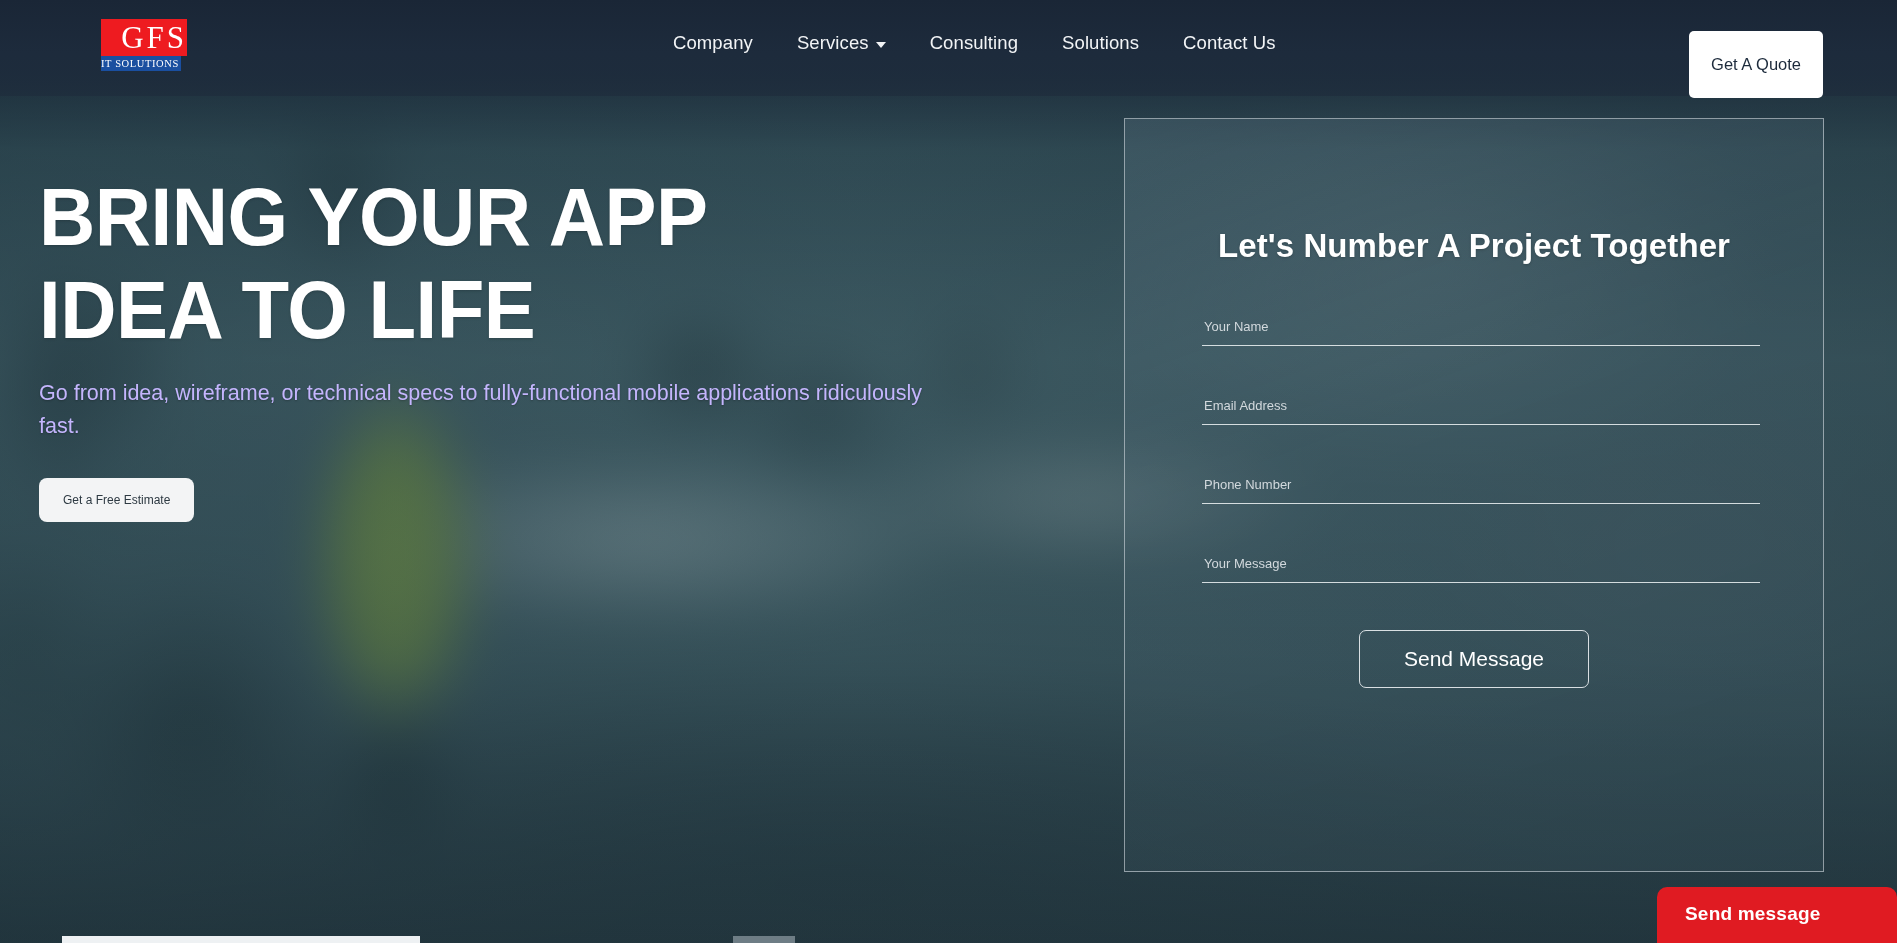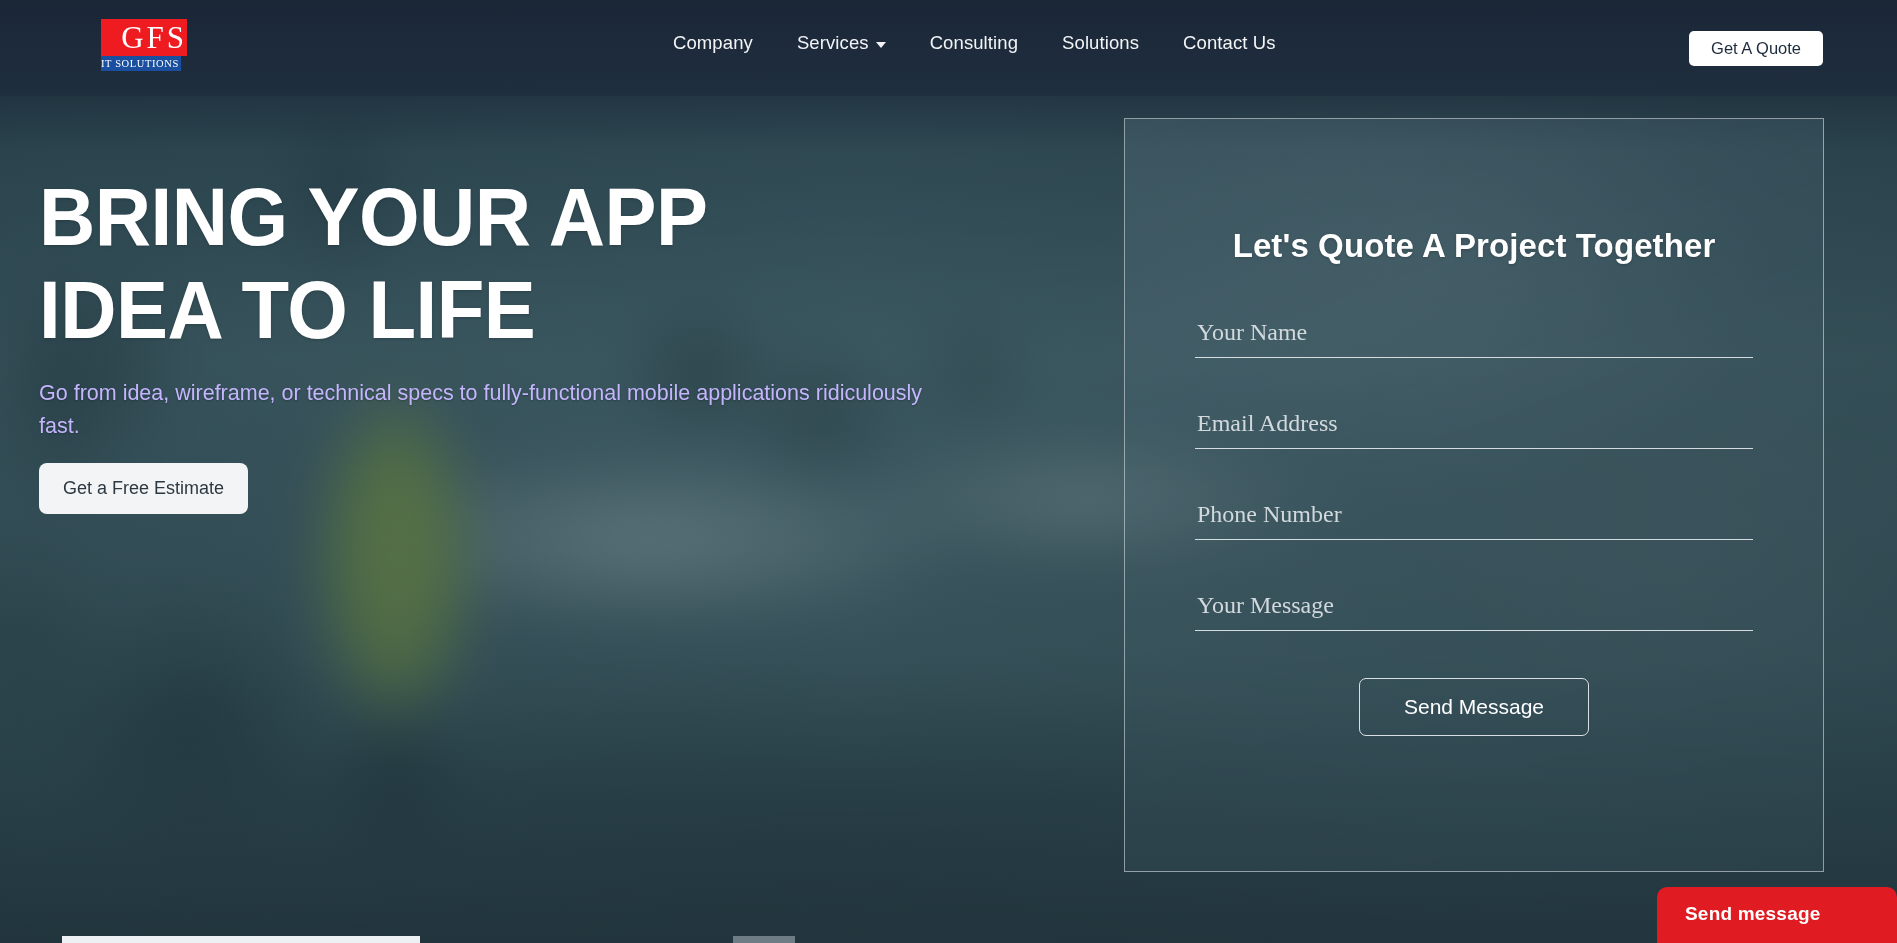--- a/index.html
+++ b/index.html
@@ -127,21 +127,21 @@
     position:relative; top:2px;
   }
 
   .quote-btn {
     position:absolute; right:74px; top:31px;
     background:#ffffff;
     color:#1d2b3c;
     font-size:16.5px;
     border:none;
     border-radius:5px;
-    padding:8px 22px;
+    padding:24px 22px;
     cursor:pointer;
     font-family:"Liberation Sans", sans-serif;
     white-space:nowrap;
   }
 
   
   .hero-left {
     position:absolute; left:39px; top:170px;
     width:940px;
     z-index:20;
@@ -160,25 +160,25 @@
   .hero-title .line { display:block; }
   .hero-sub {
     margin-top:20px;
     color:#c4b5fd;
     font-size:21.5px;
     line-height:1.52;
     width:910px;
     text-shadow:0 1px 2px rgba(0,0,0,0.25);
   }
   .estimate-btn {
-    margin-top:21px;
+    margin-top:36px;
     display:inline-block;
     background:#f3f4f5;
     color:#2d3942;
-    font-size:18px;
+    font-size:12px;
     border:none;
     border-radius:8px;
     padding:15px 24px;
     cursor:pointer;
     font-family:"Liberation Sans", sans-serif;
   }
 
   
   .form-panel {
     position:absolute;
@@ -200,26 +200,27 @@
     letter-spacing:.1px;
     text-shadow:0 1px 3px rgba(0,0,0,0.2);
   }
   .form-fields { margin-top:48px; }
   .field {
     width:100%;
     background:transparent;
     border:none;
     border-bottom:1px solid rgba(240,244,246,0.85);
     color:#ffffff;
-    font-size:24px;
-    font-family:Liberation Serif, serif;
+    font-size:13px;
+    font-family:Liberation Sans, sans-serif;
     padding:6px 2px 11px 2px;
     outline:none;
     display:block;
     margin-bottom:46px;
+    margin-left:7px;
   }
   .field::placeholder { color:#d2d9dd; opacity:1; }
   .field:last-of-type { margin-bottom:0; }
   .send-row { margin-top:47px; display:flex; justify-content:center; }
   .send-btn {
     background:transparent;
     border:1px solid rgba(240,244,246,0.88);
     border-radius:7px;
     color:#ffffff;
     font-size:21px;
@@ -297,21 +298,21 @@
   <div class="hero-left">
     <h1 class="hero-title">
       <span class="line">BRING YOUR APP</span>
       <span class="line">IDEA TO LIFE</span>
     </h1>
     <p class="hero-sub">Go from idea, wireframe, or technical specs to fully-functional mobile applications ridiculously fast.</p>
     <button class="estimate-btn">Get a Free Estimate</button>
   </div>
 
   <div class="form-panel">
-    <div class="form-title">Let's Quote A Project Together</div>
+    <div class="form-title">Let's Number A Project Together</div>
 
     <div class="form-fields">
       <input class="field" type="text" placeholder="Your Name" style="">
       <input class="field" type="email" placeholder="Email Address" style="">
       <input class="field" type="tel" placeholder="Phone Number" style="">
       <input class="field" type="text" placeholder="Your Message" style="">
     </div>
 
     <div class="send-row">
       <button class="send-btn">Send Message</button>

